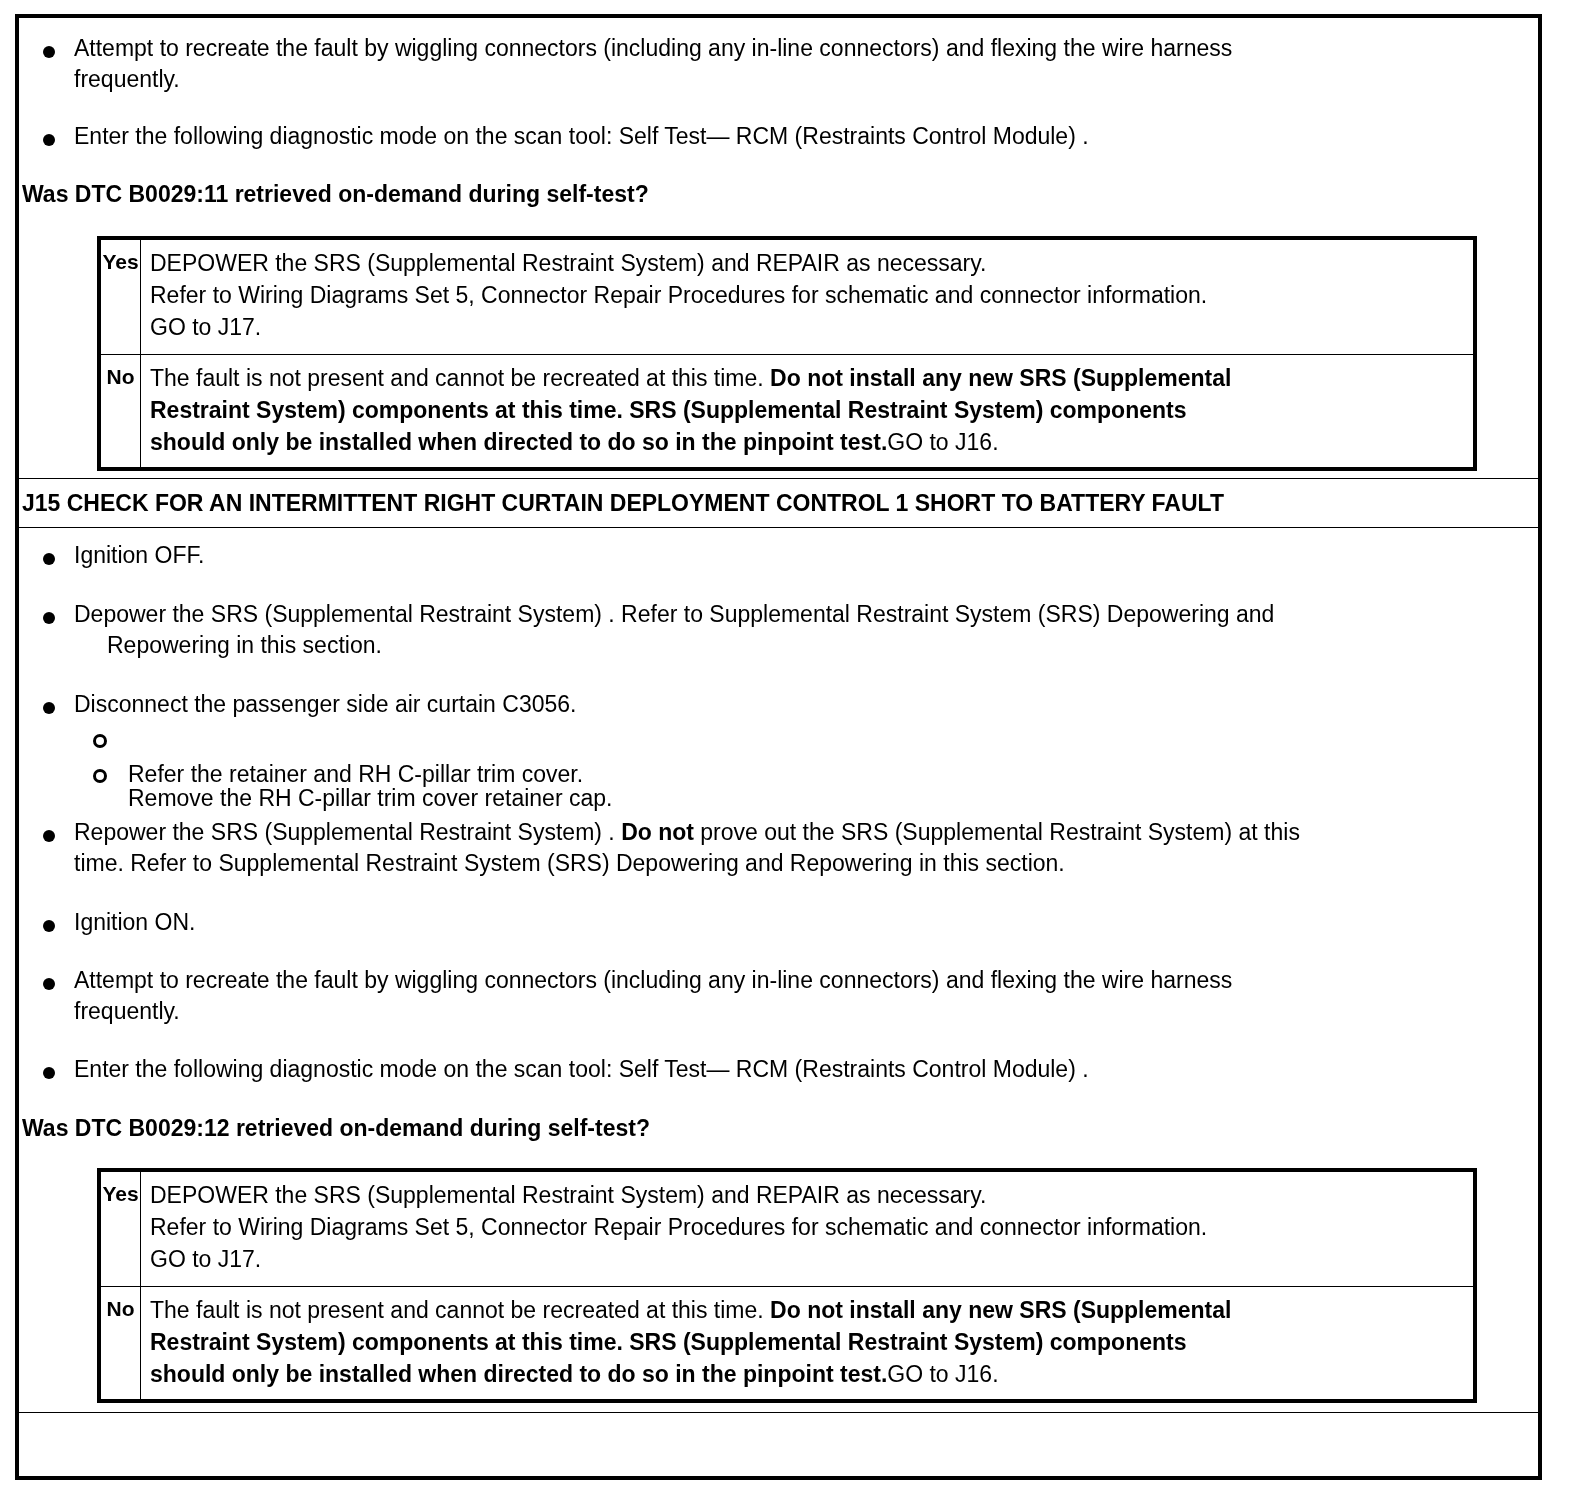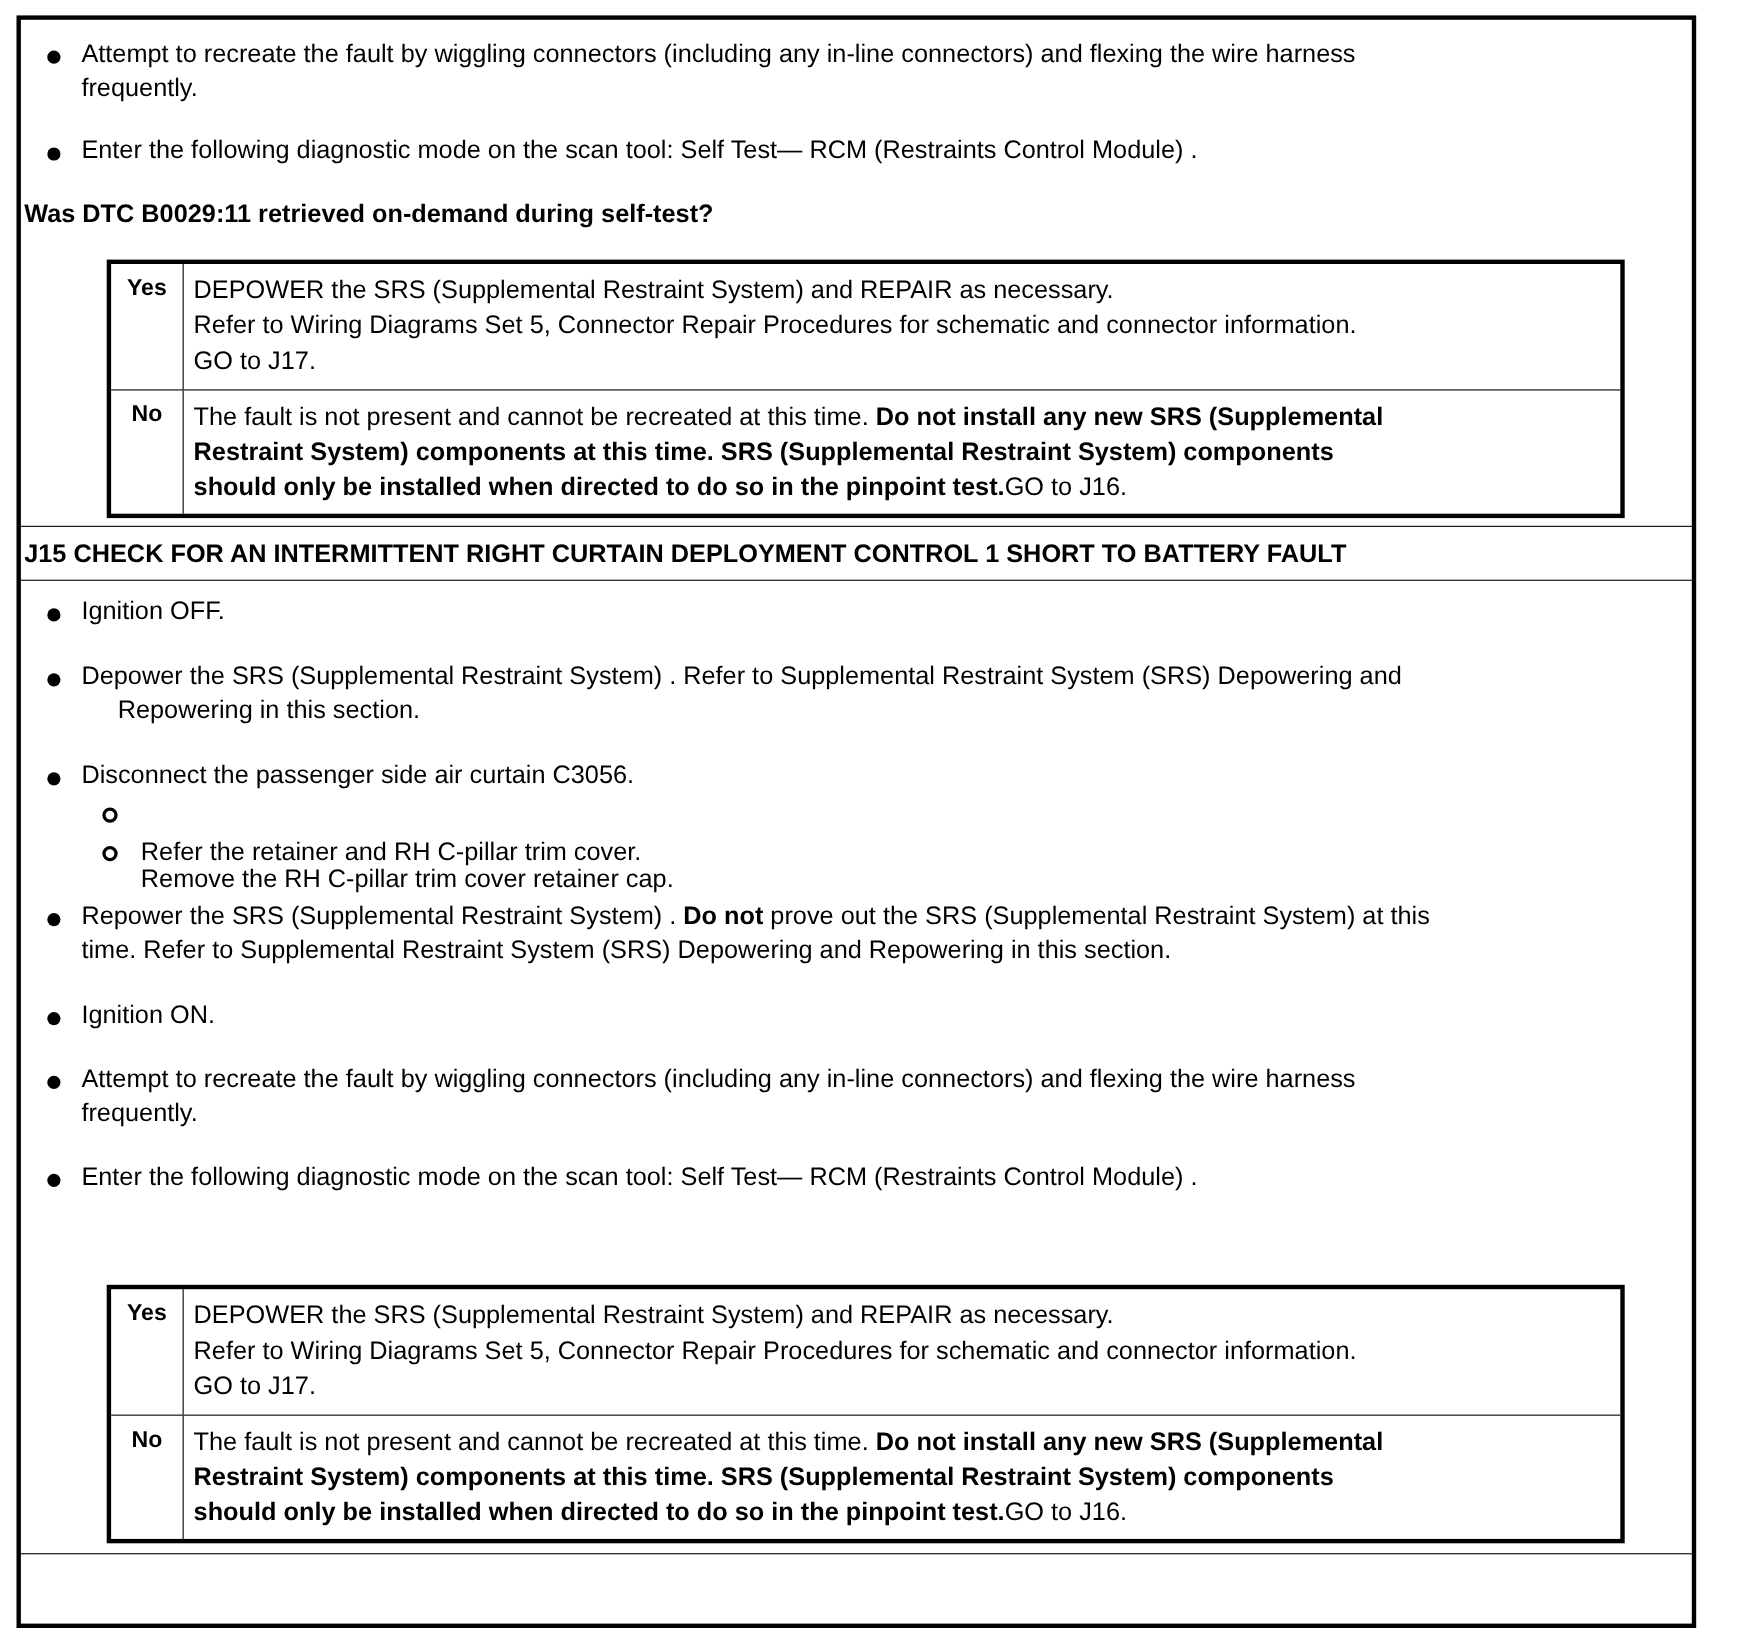--- a/index.html
+++ b/index.html
@@ -8,21 +8,21 @@
   .outer { position: absolute; left: 15px; top: 14px; width: 1527px; height: 1466px;
            border: 4px solid #000; box-sizing: border-box; }
   .p { position: absolute; font-size: 23px; line-height: 32px; white-space: nowrap; text-align: center; }
   .bold { font-weight: bold; }
   .bullet { position: absolute; width: 12px; height: 12px; border-radius: 50%; background: #000; }
   .ring { position: absolute; width: 8px; height: 8px; border-radius: 50%; border: 3px solid #000; }
   .hline { position: absolute; left: 0; right: 0; height: 0; border-top: 1.5px solid #000; }
   .ytable { position: absolute; left: 78px; width: 1380px; border: 4px solid #000; box-sizing: border-box; }
   .yrow { position: relative; display: flex; }
   .yrow + .yrow { border-top: 1.5px solid #000; justify-content: center; }
-  .ylabel { width: 66px; flex: none; border-right: 1.5px solid #000; font-weight: bold;
+  .ylabel { width: 40px; flex: none; border-right: 1.5px solid #000; font-weight: bold;
             font-size: 21px; text-align: center; padding-top: 10px; box-sizing: border-box; }
   .ytext { flex: 1; font-size: 23px; line-height: 32px; padding: 7px 15px 6px 9px; box-sizing: border-box; }
 </style>
 </head>
 <body>
 
 <div class="outer">
 
   <span class="bullet" style="left:24px;top:28px;"></span>
   <div class="p" style="left:55px;top:14px;">Attempt to recreate the fault by wiggling connectors (including any in-line connectors) and flexing the wire harness</div>
@@ -78,20 +78,21 @@
   <span class="bullet" style="left:24px;top:902px;"></span>
   <div class="p" style="left:55px;top:888px;">Ignition ON.</div>
 
   <span class="bullet" style="left:24px;top:960px;"></span>
   <div class="p" style="left:55px;top:946px;">Attempt to recreate the fault by wiggling connectors (including any in-line connectors) and flexing the wire harness</div>
   <div class="p" style="left:55px;top:977px;">frequently.</div>
 
   <span class="bullet" style="left:24px;top:1049px;"></span>
   <div class="p" style="left:55px;top:1035px;">Enter the following diagnostic mode on the scan tool: Self Test— RCM (Restraints Control Module) .</div>
 
+  <div class="p bold" style="left:3px;top:1094px;">Was DTC B0029:12 retrieved on-demand during self-test?</div>
 
   <div class="ytable" style="top:1150px;">
     <div class="yrow" style="height:114px;">
       <div class="ylabel">Yes</div>
       <div class="ytext">
         <div>DEPOWER the SRS (Supplemental Restraint System) and REPAIR as necessary.</div>
         <div>Refer to Wiring Diagrams Set 5, Connector Repair Procedures for schematic and connector information.</div>
         <div>GO to J17.</div>
       </div>
     </div>

